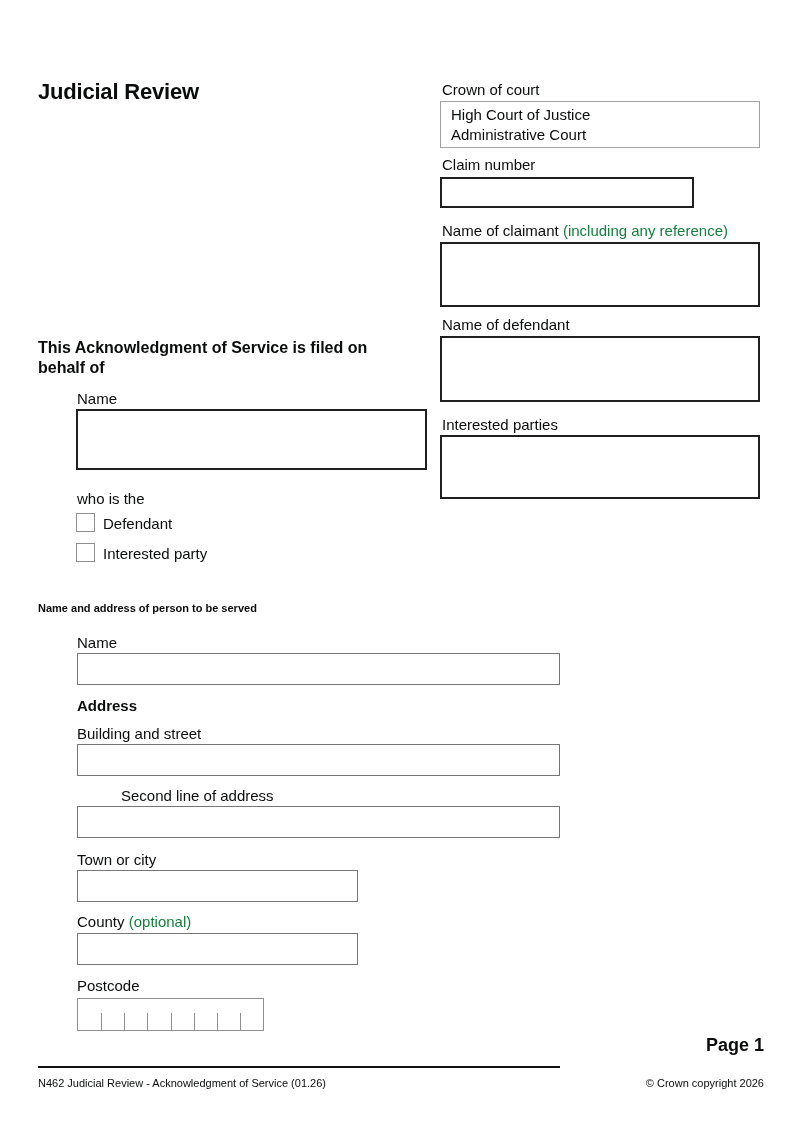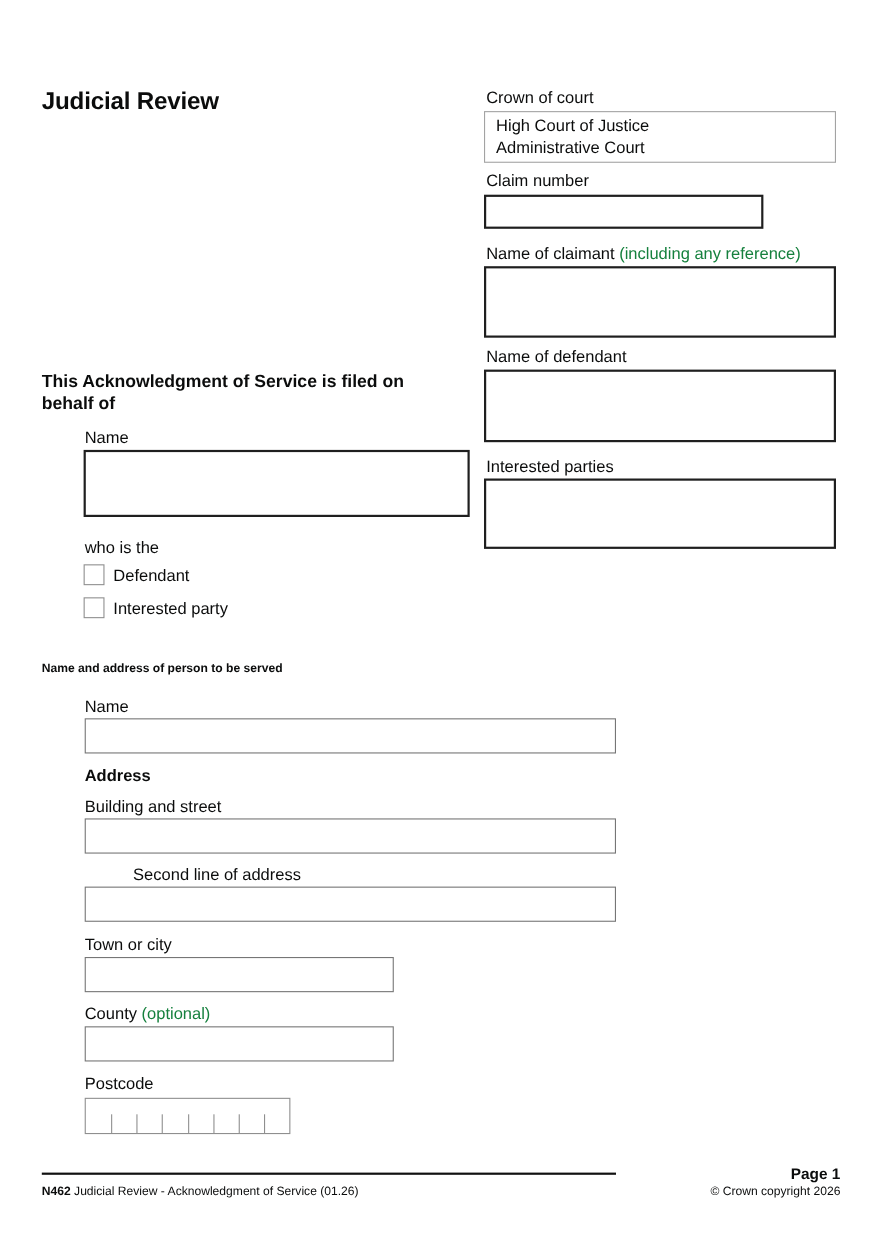--- a/index.html
+++ b/index.html
@@ -8,21 +8,21 @@
     width: 800px;
     height: 1130px;
     background: #ffffff;
     font-family: "Liberation Sans", sans-serif;
     color: #0b0c0c;
     overflow: hidden;
   }
   .abs { position: absolute; }
   .label { font-size: 15px; line-height: 18px; color: #0b0c0c; white-space: nowrap; }
   .hint { color: #15803d; }
-  .bold { font-weight: 700; }
+  .bold { font-weight: 400; }
 
   #title    { left: 38px; top: 79px;  font-size: 22px; font-weight: 700; letter-spacing: -0.2px; }
   #subtitle { left: 38px; top: 123px; font-size: 17px; font-weight: 700; }
 
   
   #court-label      { left: 442px; top: 81px; }
   #court-box        { left: 440px; top: 101px; width: 320px; height: 47px;
                       border: 1.5px solid #a3a3a3; box-sizing: border-box;
                       padding: 3px 10px; font-size: 15px; line-height: 20px; }
   #claim-label      { left: 442px; top: 156px; }
@@ -70,21 +70,21 @@
     position: absolute; box-sizing: border-box; background: #ffffff;
     outline: none; resize: none; border-radius: 0;
     font: 15px "Liberation Sans", sans-serif; color: #0b0c0c; padding: 4px 8px;
   }
   .dark { border: 2px solid #1f1f1f; }
   .gray { border: 1.5px solid #767676; }
 
   
   #footer-line { left: 38px; top: 1066px; width: 522px; height: 1.5px; background: #111111; }
   #footer-left { left: 38px; top: 1077px; font-size: 11px; white-space: nowrap; }
-  #page-number { right: 36px; top: 1059px; font-size: 14px; font-weight: 700; text-align: right; }
+  #page-number { right: 36px; top: 1035px; font-size: 18px; font-weight: 700; text-align: right; }
   #copyright   { right: 36px; top: 1077px; font-size: 11px; text-align: left; }
 </style>
 </head>
 <body>
 
 <div class="page">
 
   <div class="abs" id="title">Judicial Review</div>
 
   <div class="abs label" id="court-label">Crown of court</div>

